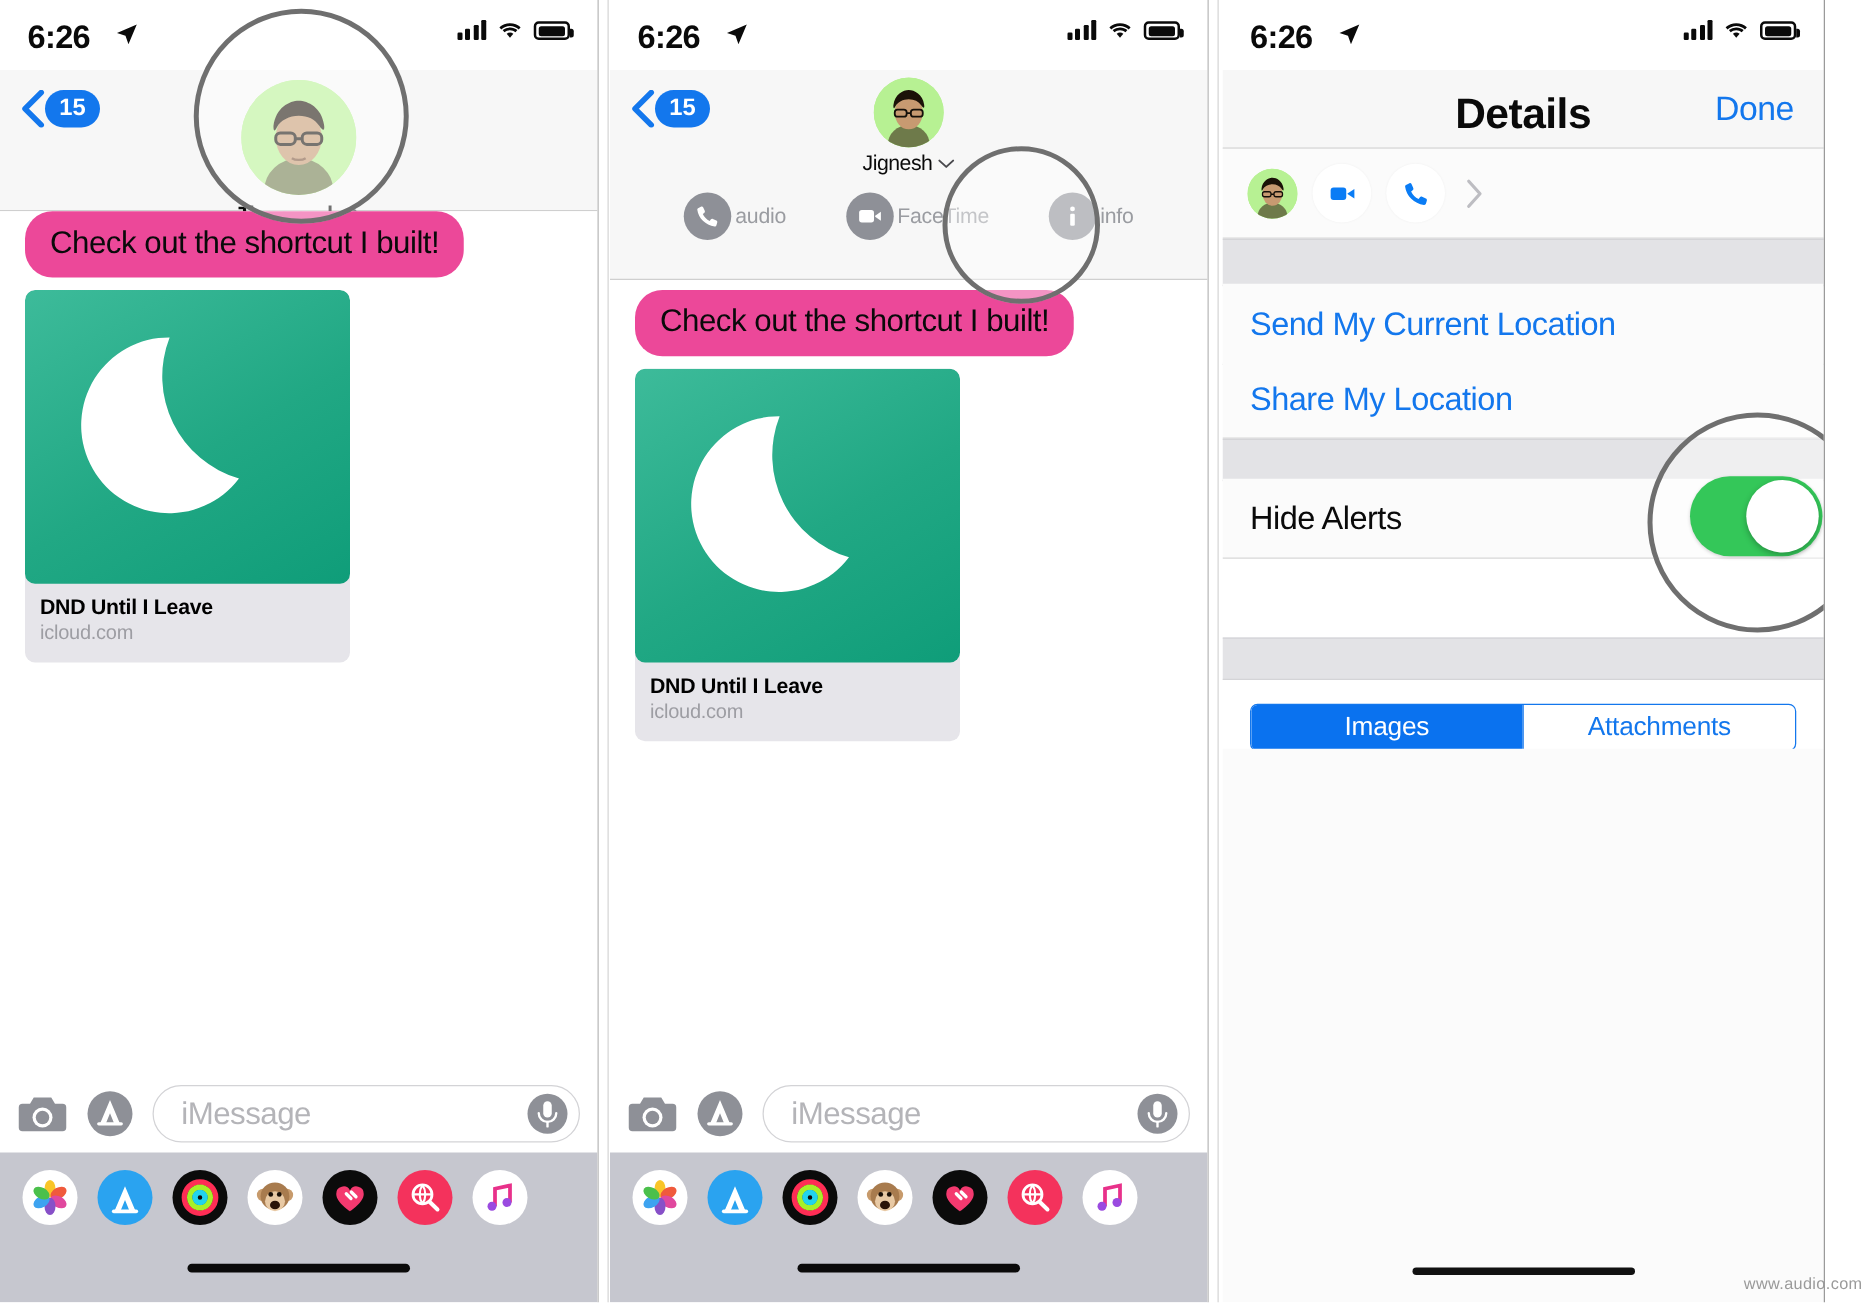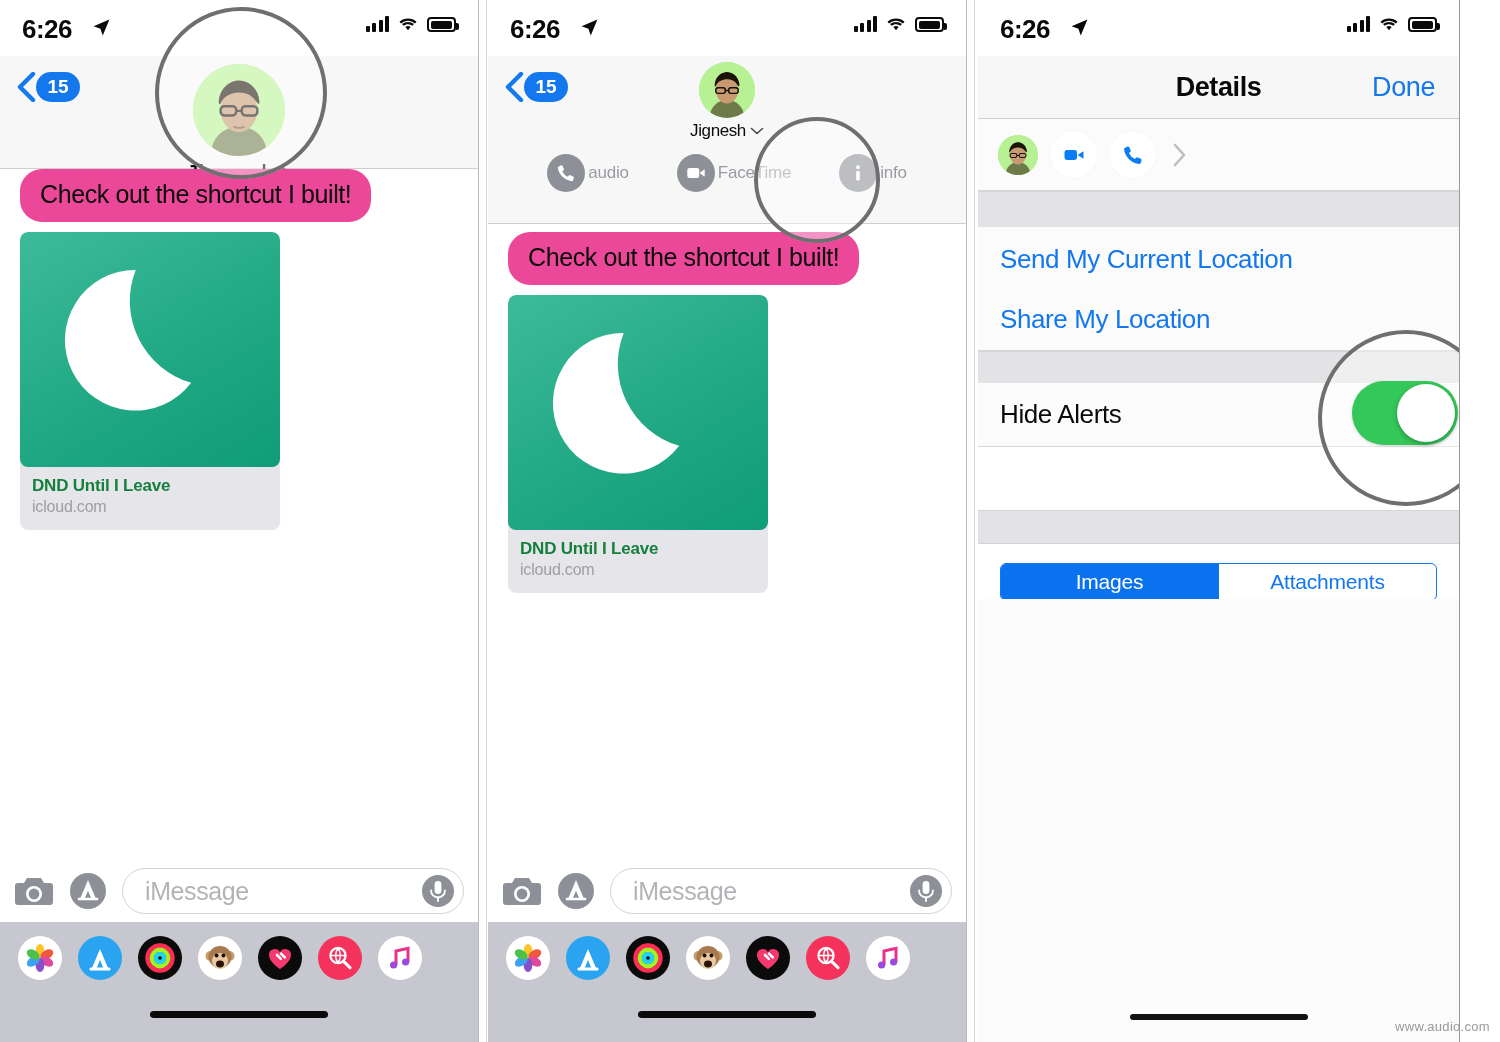--- a/index.html
+++ b/index.html
@@ -61,40 +61,40 @@
   
   .convo{position:absolute;left:0;right:0;bottom:162px;background:#ffffff;}
   .c1{top:169px;}
   .c2{top:224px;}
   .stamp{text-align:center;font-size:15px;color:#8a8a8e;font-weight:600;padding:9px 0 10px 0;letter-spacing:-0.2px;}
   .bubble{margin-left:20px;background:#ec4899;border-radius:22px;padding:11px 20px 13px 20px;display:inline-block;font-size:25px;color:#0a0a0a;letter-spacing:-0.4px;max-width:330px;}
   .card{margin-left:20px;margin-top:10px;width:260px;background:#e6e5ea;border-radius:8px;overflow:hidden;}
   .card-art{width:260px;height:235px;background:linear-gradient(150deg,#3dbb9a 0%,#21a884 55%,#0f9d79 100%);border-radius:8px;display:flex;align-items:center;justify-content:center;}
   .moon{width:185px;height:185px;}
   .card-meta{padding:9px 12px 14px 12px;}
-  .card-title{font-size:17px;font-weight:700;color:#15803d;letter-spacing:-0.2px;}
+  .card-title{font-size:17px;font-weight:700;color:#000000;letter-spacing:-0.2px;}
   .card-sub{font-size:16px;color:#9d9da3;margin-top:2px;letter-spacing:-0.2px;}
 
   
   .compose{position:absolute;left:0;right:0;bottom:120px;height:62px;background:#ffffff;display:flex;align-items:center;padding:0 14px;box-sizing:border-box;gap:14px;}
   .cam{width:40px;height:32px;}
   .appstore{width:40px;height:40px;}
   .field{flex:1;height:46px;border:1.6px solid #d3d3d6;border-radius:23px;display:flex;align-items:center;padding:0 8px 0 22px;box-sizing:border-box;}
   .field span{flex:1;font-size:25px;color:#b4b4b8;letter-spacing:-0.4px;}
   .mic{width:34px;height:34px;}
 
   
   .drawer{position:absolute;left:0;right:0;bottom:0;height:120px;background:#c6c7cf;}
   .drawer-row{display:flex;align-items:center;gap:16px;padding:14px 0 0 18px;}
   .appicon{width:44px;height:44px;border-radius:22px;display:flex;align-items:center;justify-content:center;flex:0 0 auto;overflow:hidden;}
   .homebar{position:absolute;left:50%;transform:translateX(-50%);bottom:24px;width:178px;height:7px;border-radius:4px;background:#0a0a0a;}
 
   
   .det-nav{position:absolute;left:0;right:0;top:56px;height:62px;background:#f7f7f7;border-bottom:1px solid #cfcfcf;}
-  .det-title{position:absolute;left:0;right:0;top:16px;text-align:center;font-size:27px;font-weight:700;color:#0a0a0a;letter-spacing:-0.4px;}
+  .det-title{position:absolute;left:0;right:0;top:16px;text-align:center;font-size:34px;font-weight:700;color:#0a0a0a;letter-spacing:-0.4px;}
   .det-done{position:absolute;right:24px;top:16px;font-size:27px;color:#1377ed;font-weight:400;letter-spacing:-0.4px;}
   .contactrow{position:absolute;left:0;right:0;top:119px;height:72px;background:#fbfbfb;display:flex;align-items:center;padding:0 20px;box-sizing:border-box;border-bottom:1px solid #d8d8d8;}
   .contactname{margin-left:18px;font-size:27px;color:#0a0a0a;letter-spacing:-0.5px;flex:1;}
   .roundbtn{width:47px;height:47px;border-radius:50%;background:#ffffff;display:flex;align-items:center;justify-content:center;margin-left:12px;box-shadow:0 0 2px rgba(0,0,0,.05);}
   .chev-gray{width:16px;height:26px;margin-left:16px;}
   .gap{position:absolute;left:0;right:0;background:#e3e3e6;border-top:1px solid #d4d4d7;border-bottom:1px solid #d4d4d7;}
   .gap1{top:191px;height:36px;}
   .gap2{top:351px;height:32px;}
   .gap3{top:510px;height:32px;}
   .listrow{position:absolute;left:0;right:0;background:#fbfbfb;display:flex;align-items:center;padding:0 22px;box-sizing:border-box;border-bottom:1px solid #d8d8d8;font-size:26px;letter-spacing:-0.4px;}

